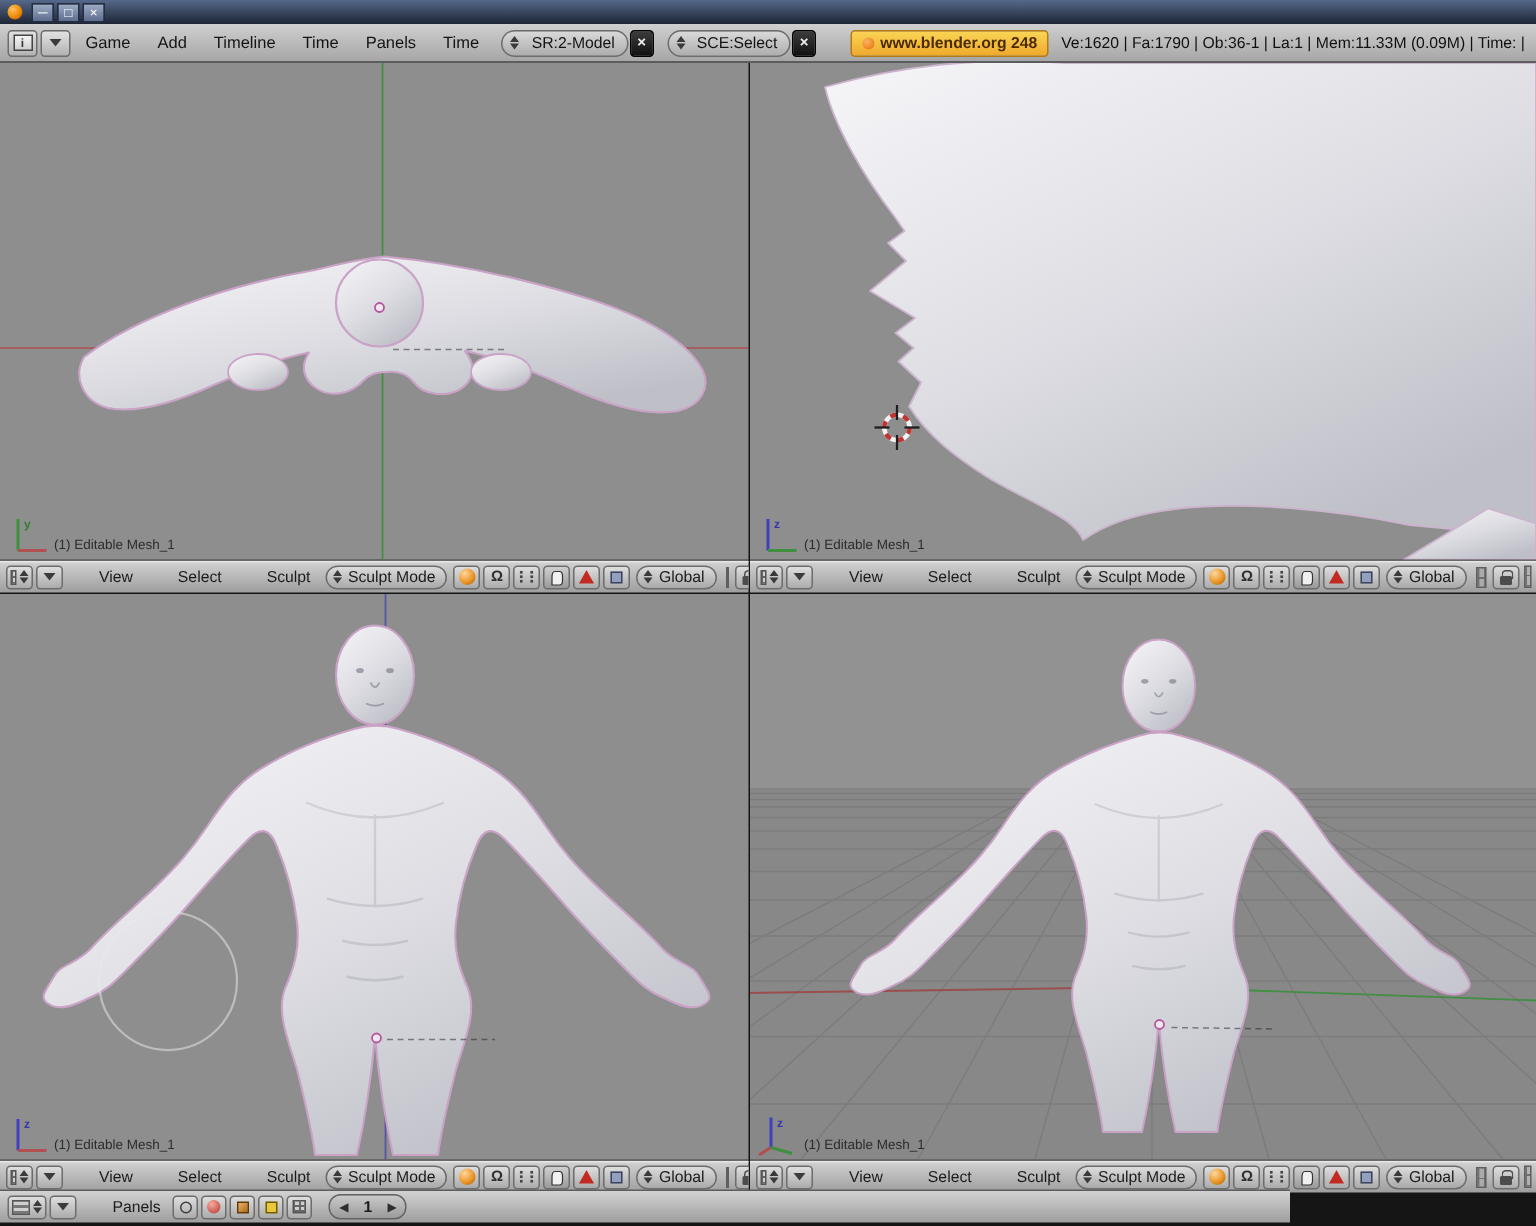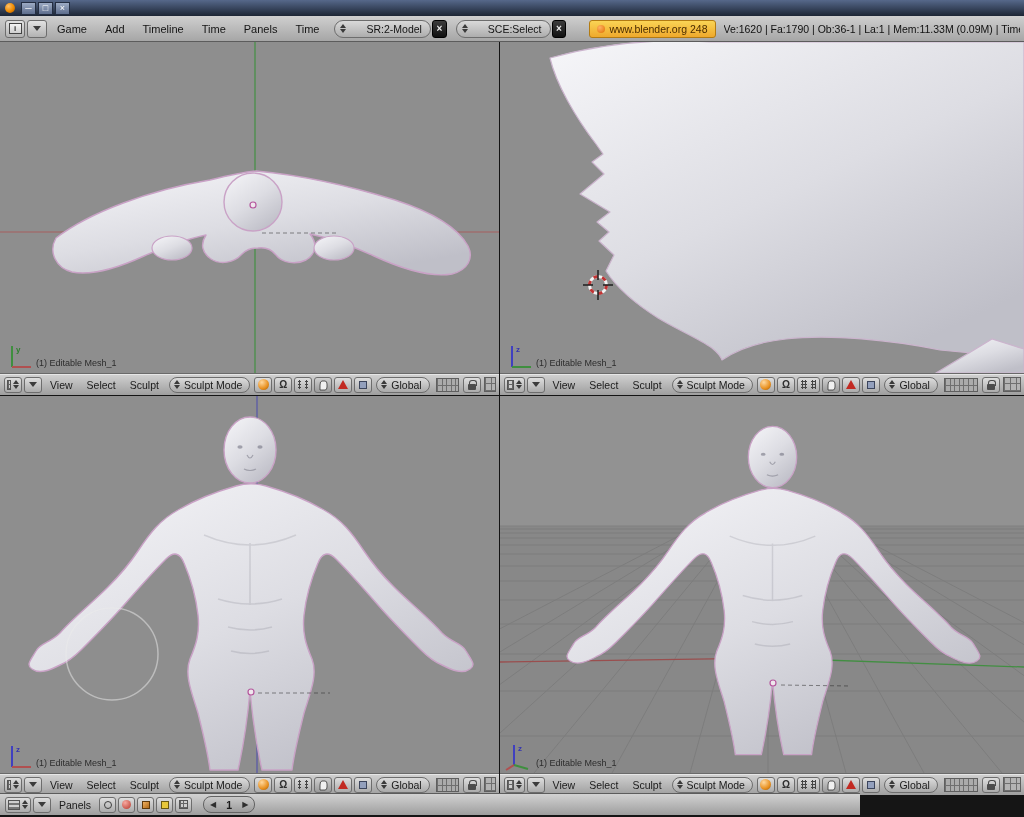--- a/index.html
+++ b/index.html
@@ -11,42 +11,42 @@
   .blender-logo { width:10px; height:10px; border-radius:50%; background:radial-gradient(circle at 35% 32%, #ffc069, #ee8a00 55%, #9a4d00); margin:0 4px 0 2px; }
   .title-text { color:#fff; font-size:10px; font-weight:bold; letter-spacing:.2px; flex:1; }
   .win-btn { width:15px; height:13px; margin-left:2px; background:linear-gradient(#9dabc4,#5d6d8d); border:1px solid #242e42; color:#fff; font-size:9px; line-height:11px; text-align:center; }
 
   
   .menubar { height:26px; background:linear-gradient(#cfcfcf,#a6a6a6); border-bottom:1px solid #5c5c5c; display:flex; align-items:center; padding:0 4px; font-size:11px; color:#141414; white-space:nowrap; overflow:hidden; }
   .menubar .menu-item { padding:0 9px; cursor:default; }
   .sq-btn { height:18px; min-width:20px; display:inline-flex; align-items:center; justify-content:center; background:linear-gradient(#e2e2e2,#b2b2b2); border:1px solid #6d6d6d; border-radius:3px; margin:0 1px; font-size:10px; }
   .tri-down { width:0; height:0; border-left:4px solid transparent; border-right:4px solid transparent; border-top:5px solid #3c3c3c; }
   .info-ico { width:13px; height:11px; border:1px solid #444; background:linear-gradient(#f5f5f5,#cfcfcf); font-size:8px; font-weight:bold; color:#333; line-height:9px; text-align:center; }
-  .combo { height:18px; display:inline-flex; align-items:center; gap:20px; background:linear-gradient(#d9d9d9,#adadad); border:1px solid #6d6d6d; border-radius:9px; padding:0 8px 0 5px; margin-left:6px; font-size:10.5px; }
+  .combo { height:18px; display:inline-flex; align-items:center; gap:8px; background:linear-gradient(#d9d9d9,#adadad); border:1px solid #6d6d6d; border-radius:9px; padding:0 8px 0 5px; margin-left:6px; font-size:10.5px; }
   .xbtn { height:18px; width:18px; display:inline-flex; align-items:center; justify-content:center; background:linear-gradient(#3c3c3c,#111); color:#eee; border:1px solid #000; border-radius:3px; margin:0 3px 0 1px; font-size:10px; font-weight:bold; }
   .ud { display:inline-flex; flex-direction:column; gap:1px; }
   .ud i { display:block; width:0; height:0; border-left:3px solid transparent; border-right:3px solid transparent; }
   .ud .up { border-bottom:4px solid #3a3a3a; }
   .ud .dn { border-top:4px solid #3a3a3a; }
-  .borg { height:18px; display:inline-flex; align-items:center; gap:4px; margin-left:20px; padding:0 7px; background:linear-gradient(#fad455,#efa92c); border:1px solid #b37b12; border-radius:3px; font-size:10.5px; font-weight:normal; color:#4a2c00; }
+  .borg { height:18px; display:inline-flex; align-items:center; gap:4px; margin-left:20px; padding:0 7px; background:linear-gradient(#fad455,#efa92c); border:1px solid #b37b12; border-radius:3px; font-size:10.5px; font-weight:bold; color:#4a2c00; }
   .borg-dot { width:8px; height:8px; border-radius:50%; background:radial-gradient(circle at 35% 32%, #ffb163, #e06f00); }
   .stats { margin-left:8px; font-size:10.5px; color:#101010; overflow:hidden; }
 
   
   #main { position:absolute; top:42px; left:0; width:1024px; height:753px; display:grid; grid-template-columns:499px 1fr; grid-template-rows:353px 1fr; gap:1px; background:#141414; }
   .vp { display:flex; flex-direction:column; min-width:0; min-height:0; }
   .vp-canvas { position:relative; flex:1; background:#8e8e8e; overflow:hidden; }
   .vp-canvas svg.scene { position:absolute; inset:0; width:100%; height:100%; }
   .obj-label { position:absolute; left:36px; bottom:5px; font-size:9px; color:#2c2c2c; }
   .gizmo { position:absolute; left:4px; bottom:2px; }
 
   
   .vp-header { height:22px; background:linear-gradient(#d2d2d2,#9e9e9e); border-top:1px solid #6a6a6a; box-shadow:inset 0 1px 0 #e6e6e6; display:flex; align-items:center; padding:0 3px; font-size:10.5px; color:#1b1b1b; white-space:nowrap; overflow:hidden; }
   .hb { height:16px; min-width:18px; display:inline-flex; align-items:center; justify-content:center; gap:2px; background:linear-gradient(#dedede,#ababab); border:1px solid #6d6d6d; border-radius:3px; margin:0 1px; padding:0 2px; }
-  .hmenu { padding:0 7px; }
+  .hmenu { padding:0 7px;margin-left:16px; }
   .vcombo { height:16px; display:inline-flex; align-items:center; gap:4px; background:linear-gradient(#dcdcdc,#a9a9a9); border:1px solid #6d6d6d; border-radius:8px; padding:0 7px 0 4px; margin:10px 3px; }
   .grid-ico { width:12px; height:10px; border:1px solid #555; background-color:#cfcfcf; background-image:repeating-linear-gradient(90deg,#666 0 1px,transparent 1px 4px),repeating-linear-gradient(0deg,#666 0 1px,transparent 1px 4px); }
   .bars-ico { width:12px; height:10px; border:1px solid #555; background:repeating-linear-gradient(0deg,#777 0 2px,#cfcfcf 2px 4px); }
   .sphere-ico { width:11px; height:11px; border-radius:50%; background:radial-gradient(circle at 35% 30%, #ffd89e, #e8901f 60%, #96560a); }
   .omega { font-size:10px; font-weight:bold; color:#2e2e2e; }
   .dotgrid { width:9px; height:9px; background-image:radial-gradient(#444 1px, transparent 1.2px); background-size:3px 3px; margin:0 1px; }
   .red-tri { width:0; height:0; border-left:5px solid transparent; border-right:5px solid transparent; border-bottom:9px solid #c22a22; }
   .blue-sq { width:8px; height:8px; background:#93a0bd; border:1px solid #3c455c; }
   .hand-btn { background:linear-gradient(#cfcfcf,#9a9a9a); }
   .layers { width:46px; height:14px; margin:0 3px; border:1px solid #5f5f5f; background-color:#ababab;

